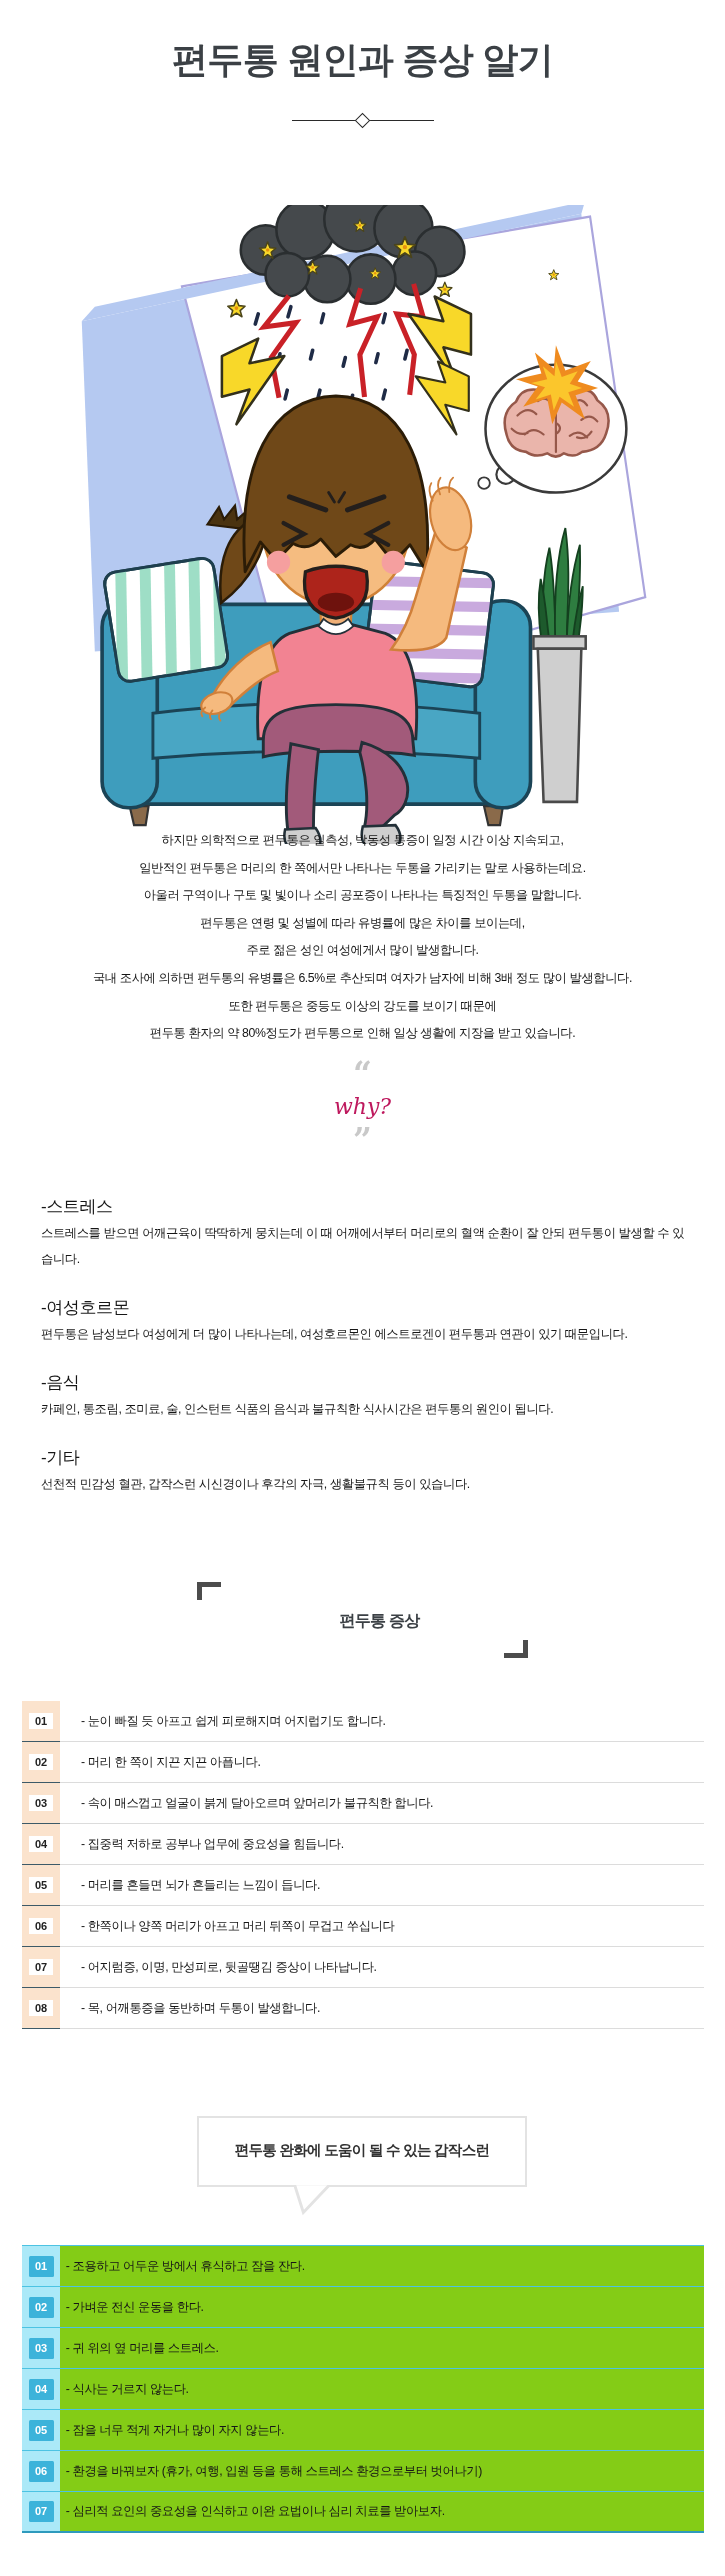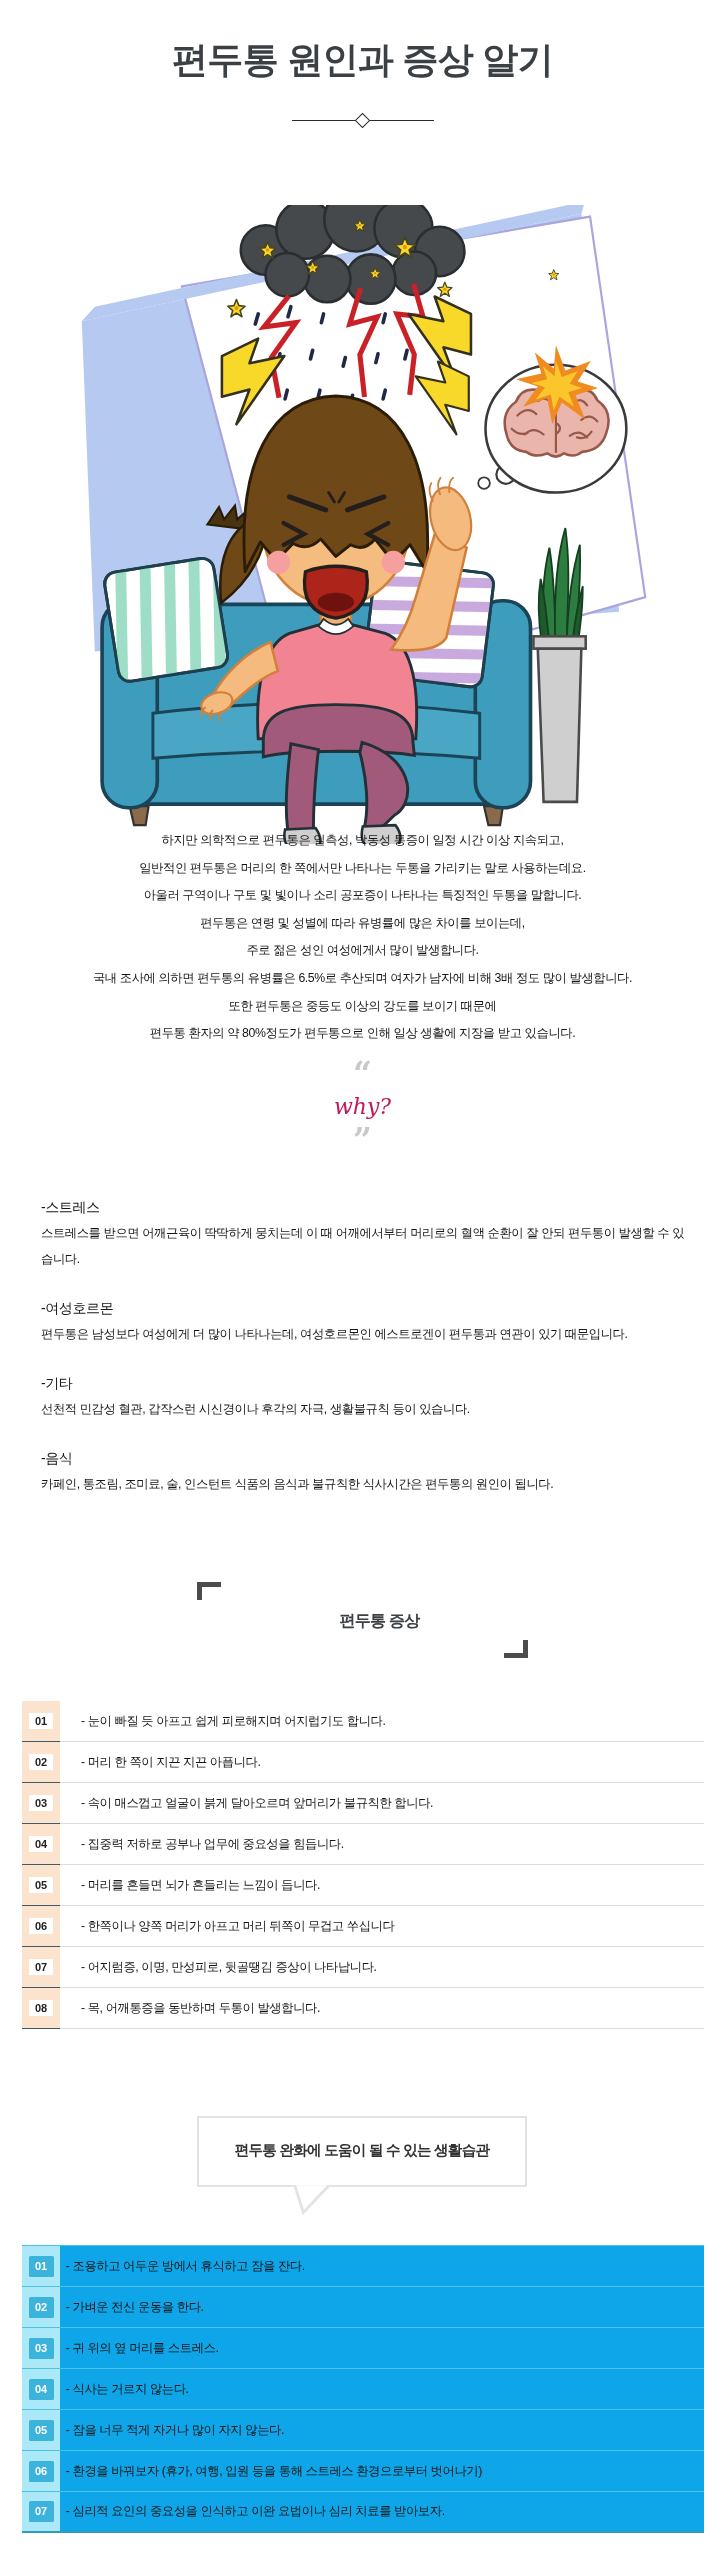--- a/index.html
+++ b/index.html
@@ -25,21 +25,21 @@
   .quote { position:absolute; top:1061px; left:0; width:100%; text-align:center; }
   .quote .qmark { font-family:"DejaVu Serif", serif; font-weight:bold; font-size:33px;
            color:#c9c9c9; line-height:25px; display:block; }
   .quote .qtext { font-family:"DejaVu Serif", serif; font-style:italic; font-size:22px;
            color:#be185d; line-height:42px; display:block; }
 
   
   .causes { position:absolute; top:1194px; left:41px; width:645px; font-size:12.3px;
            line-height:26px; color:#161616; letter-spacing:-0.4px; }
   .cause-group { margin-bottom:23px; }
-  .cause-heading { font-size:14px; }
+  .cause-heading { font-size:17px; }
 
   
   .corner-tl { position:absolute; left:197px; top:1582px; width:24px; height:18px;
            border-left:5.1px solid #4c4c4c; border-top:5.1px solid #4c4c4c; }
   .corner-br { position:absolute; left:504px; top:1640px; width:24px; height:18px;
            border-right:5.1px solid #4c4c4c; border-bottom:5.1px solid #4c4c4c; }
   .sym-heading { position:absolute; top:1611px; left:17px; width:100%; text-align:center;
            font-size:16px; font-weight:bold; color:#3b4045; letter-spacing:-0.7px; }
 
   
@@ -59,21 +59,21 @@
   .tail-svg { position:absolute; top:2185px; left:294px; width:36px; height:30.5px; }
 
   
   .hab-table { position:absolute; top:2245px; left:22px; width:682px; border-top:1.5px solid #4cc3e3; }
   .hab-row { display:flex; height:41px; align-items:stretch; border-bottom:1.5px solid #4cc3e3; }
   .hab-row:last-child { border-bottom:2.9px solid #2e9abd; }
   .hab-num { width:38px; background:#abe9f8; display:flex; align-items:center; justify-content:center; }
   .hab-num .badge { background:#3cb3da; color:#fff; width:25px; height:21px; line-height:21px;
            text-align:center; font-size:11px; font-weight:bold; border-radius:1.5px; }
   .hab-text { flex:1; display:flex; align-items:center; padding-left:5.8px; font-size:12.3px;
-           color:#161616; letter-spacing:-0.4px; background:#0ea5e9; }
+           color:#161616; letter-spacing:-0.4px; background:#84cc16; }
 </style>
 </head>
 <body>
 
 <div id="page">
 
   <div class="title">편두통 원인과 증상 알기</div>
 
   <div class="divider">
     <div class="line"></div>
@@ -292,26 +292,26 @@
   <div class="causes">
     <div class="cause-group">
       <div class="cause-heading">-스트레스</div>
       <div class="cause-body">스트레스를 받으면 어깨근육이 딱딱하게 뭉치는데 이 때 어깨에서부터 머리로의 혈액 순환이 잘 안되 편두통이 발생할 수 있습니다.</div>
     </div>
     <div class="cause-group">
       <div class="cause-heading">-여성호르몬</div>
       <div class="cause-body">편두통은 남성보다 여성에게 더 많이 나타나는데, 여성호르몬인 에스트로겐이 편두통과 연관이 있기 때문입니다.</div>
     </div>
     <div class="cause-group">
+      <div class="cause-heading">-음식</div>
+      <div class="cause-body">카페인, 통조림, 조미료, 술, 인스턴트 식품의 음식과 불규칙한 식사시간은 편두통의 원인이 됩니다.</div>
+    </div>
+    <div class="cause-group">
       <div class="cause-heading">-기타</div>
       <div class="cause-body">선천적 민감성 혈관, 갑작스런 시신경이나 후각의 자극, 생활불규칙 등이 있습니다.</div>
-    </div>
-    <div class="cause-group">
-      <div class="cause-heading">-음식</div>
-      <div class="cause-body">카페인, 통조림, 조미료, 술, 인스턴트 식품의 음식과 불규칙한 식사시간은 편두통의 원인이 됩니다.</div>
     </div>
   </div>
 
   <div class="corner-tl"></div>
   <div class="sym-heading">편두통 증상</div>
   <div class="corner-br"></div>
 
   <div class="sym-table">
 
       <div class="sym-row">
@@ -381,21 +381,21 @@
         <div class="sym-num">
           <span class="chip">08</span>
         </div>
         <div class="sym-text">
           <span>- 목, 어깨통증을 동반하며 두통이 발생합니다.</span>
         </div>
       </div>
     </div>
 
   <div class="bubble">
-    <div class="btext">편두통 완화에 도움이 될 수 있는 생활습관</div>
+    <div class="btext">편두통 완화에 도움이 될 수 있는 갑작스런</div>
   </div>
   <svg class="tail-svg" viewBox="0 0 50 42">
     <path d="M1,0 L13,38 L49,0" fill="#ffffff" stroke="#e3e3e3" stroke-width="4"></path>
   </svg>
 
   <div class="hab-table">
 
       <div class="hab-row">
         <div class="hab-num">
           <span class="badge">01</span>

